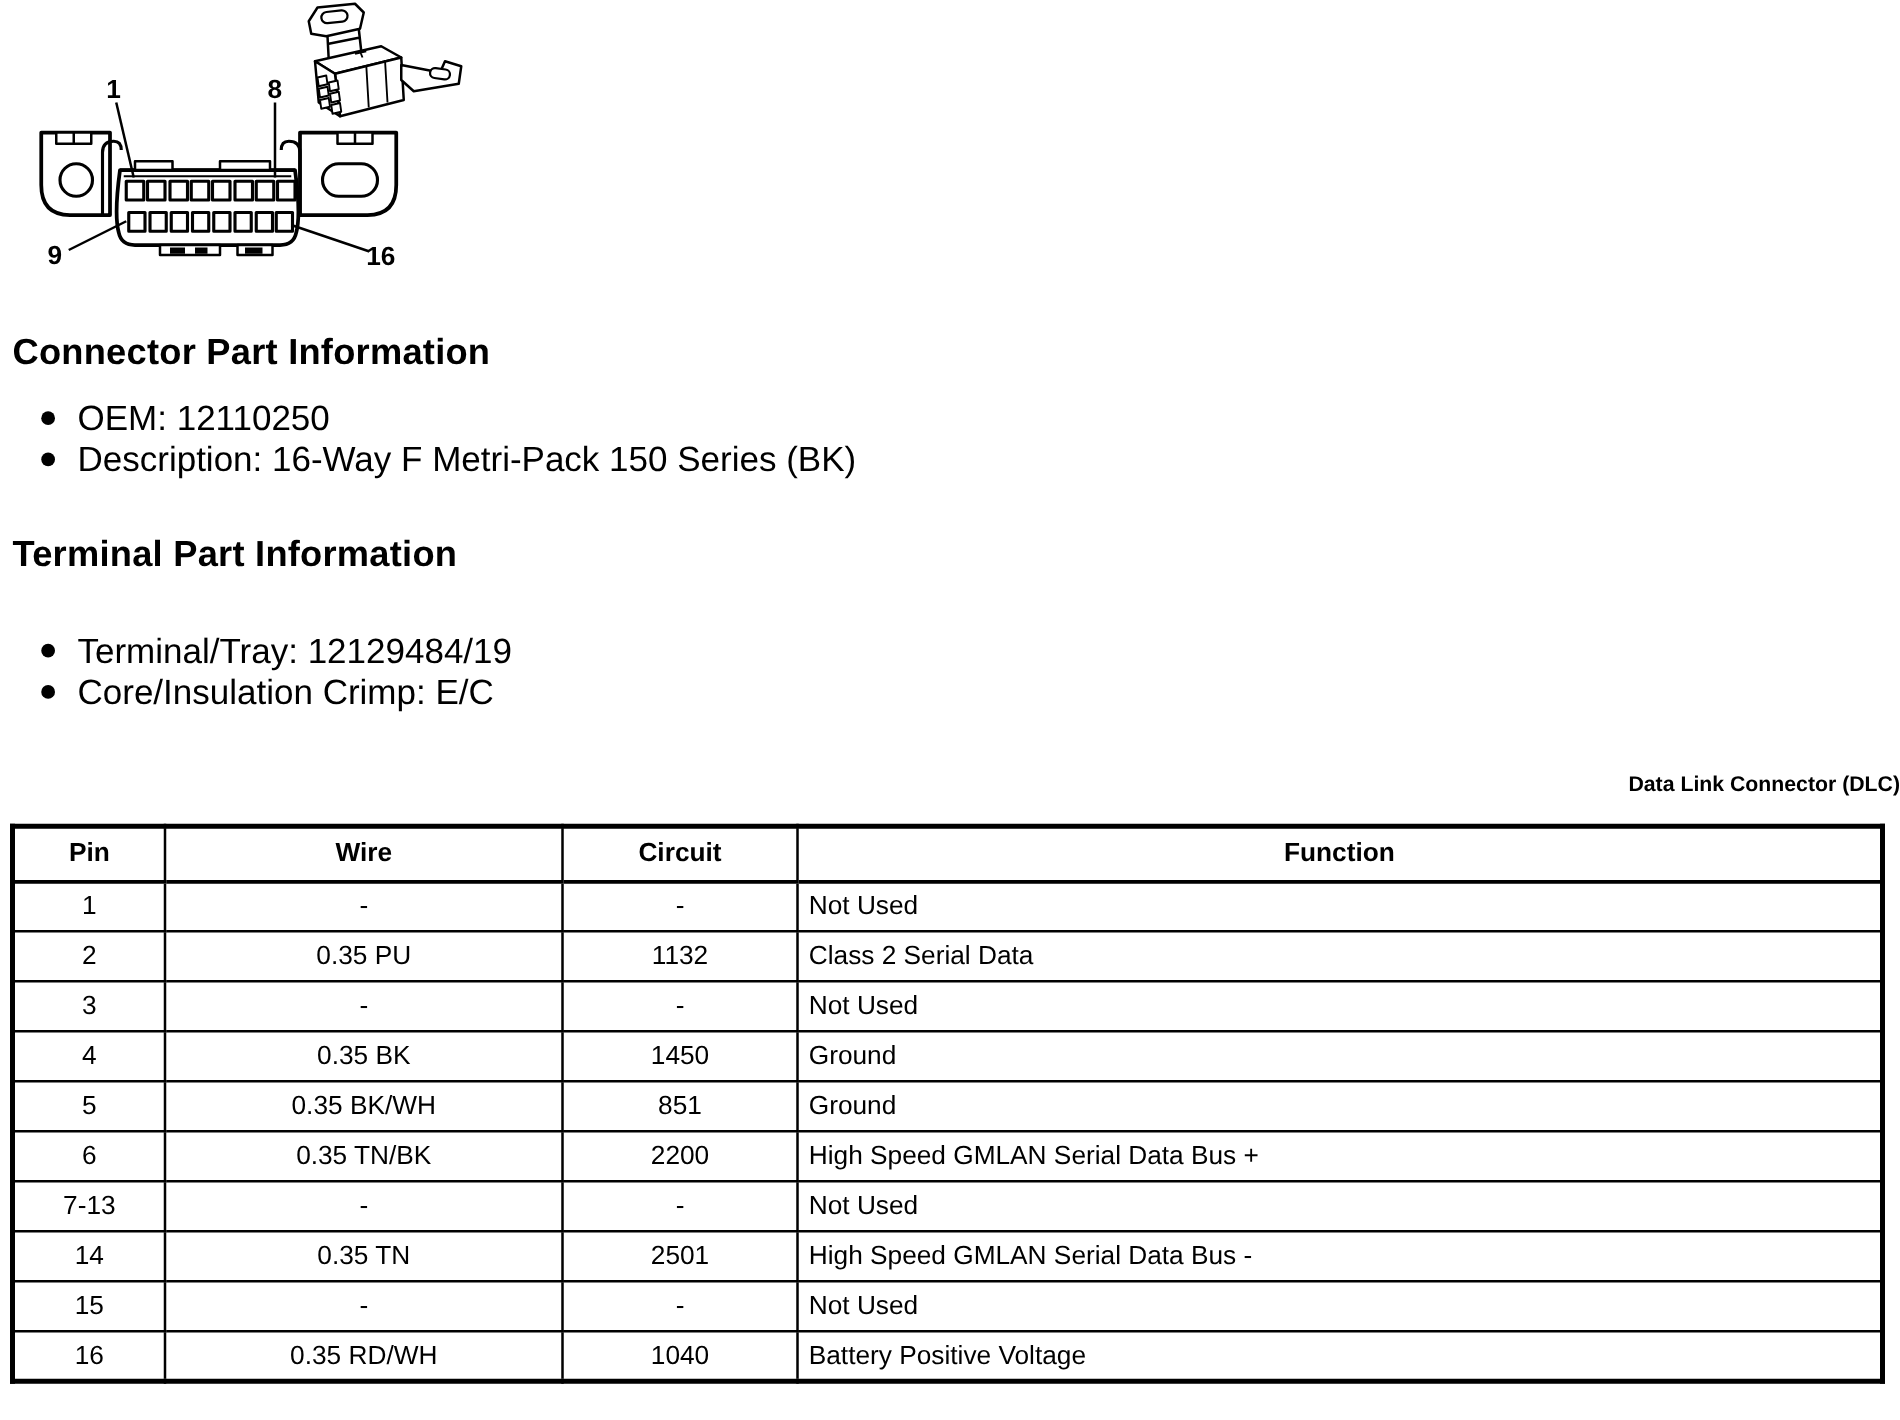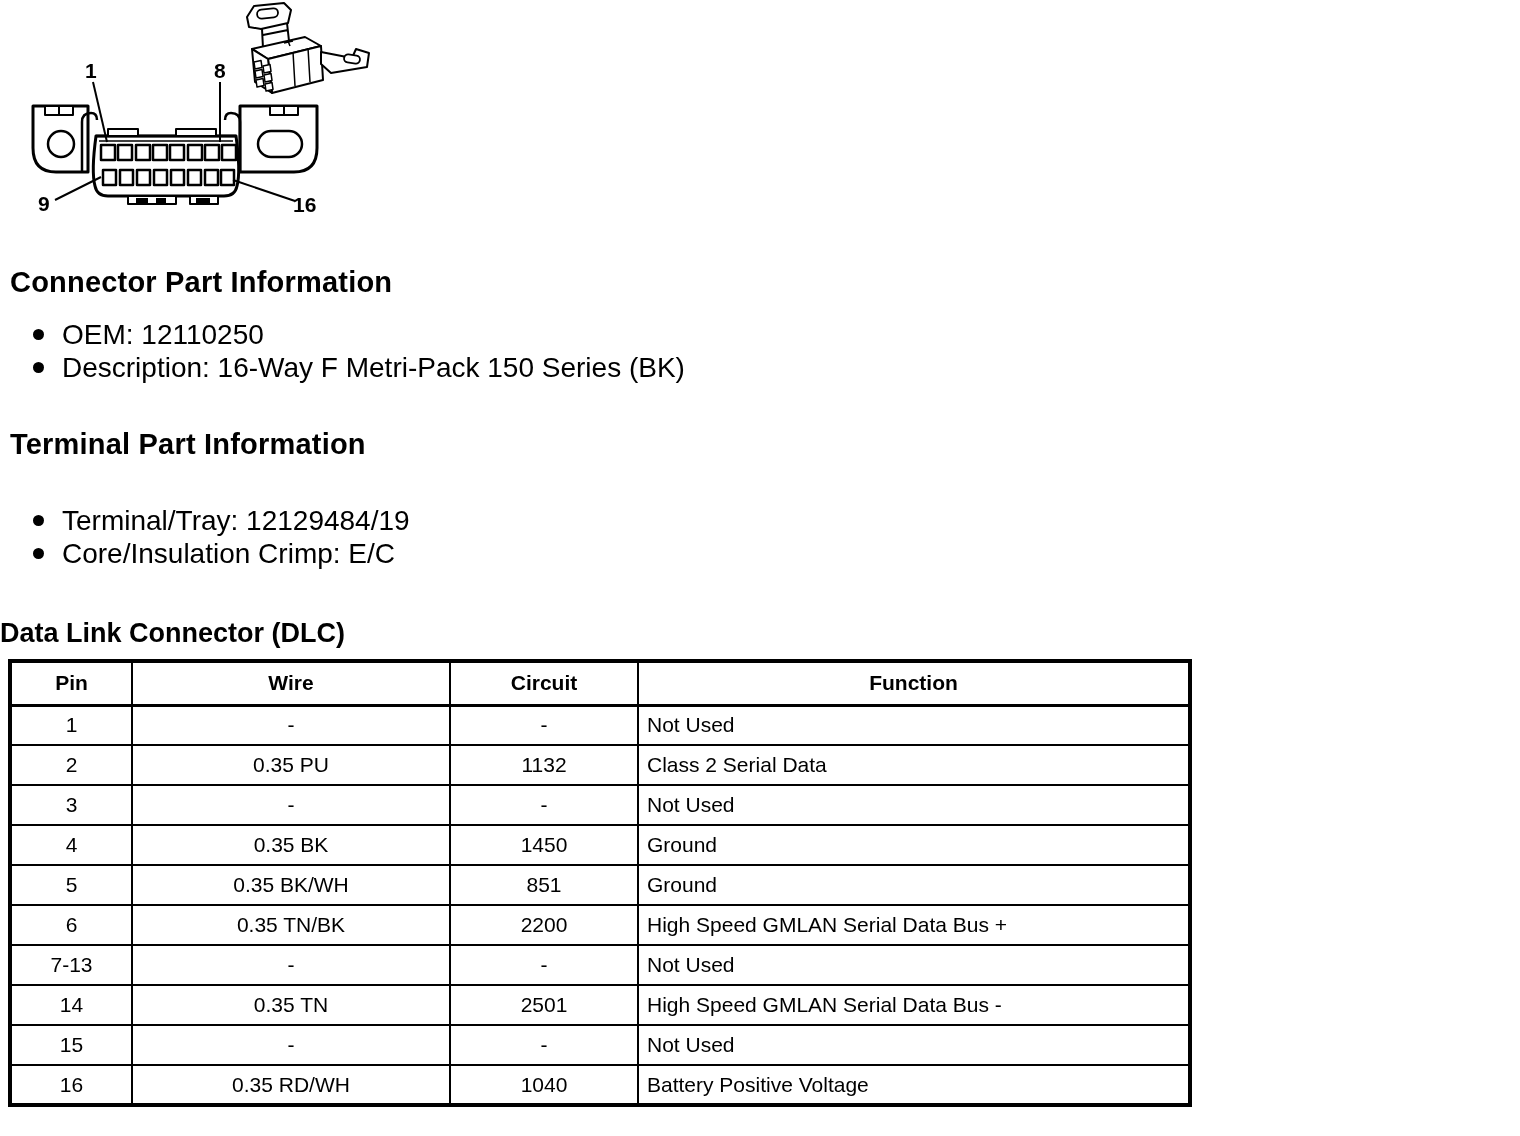--- a/index.html
+++ b/index.html
@@ -28,24 +28,24 @@
   .bullet-item {
     display:flex; align-items:center;
     height:33px; font-size:28px;text-align:center;
   }
   .bullet-dot {
     width:11px; height:11px; border-radius:50%;
     background:#000; margin-right:18px; flex:0 0 auto;
   }
   .table-title {
     position:absolute; left:0; top:618px; width:100%;
-    text-align:left; font-size:27px; font-weight:bold;
+    text-align:right; font-size:17px; font-weight:bold;
   }
   .dlc-table {
-    position:absolute; left:8px; top:659px; width:1184px;
+    position:absolute; left:8px; top:659px; width:1500px;
     border-collapse:collapse;
     border:4px solid #000;
     font-size:21px;
   }
   .dlc-table th {
     border:2px solid #000; border-bottom:3px solid #000;
     height:44px; font-weight:bold; text-align:center;
   }
   .dlc-table td {
     border:2px solid #000;

